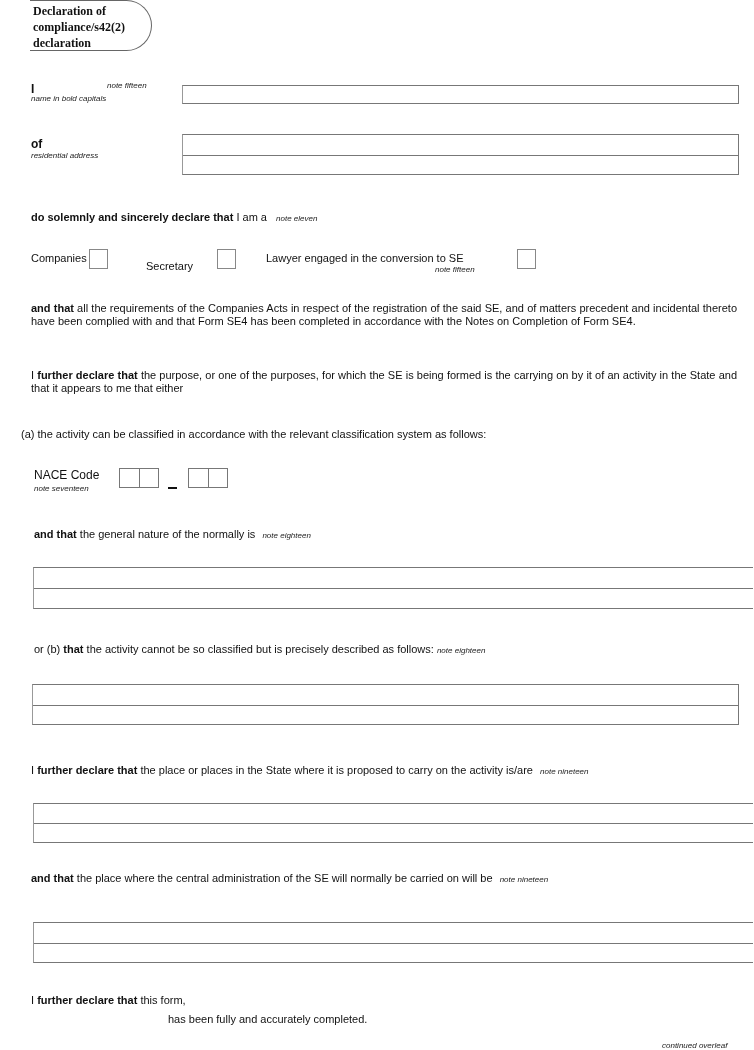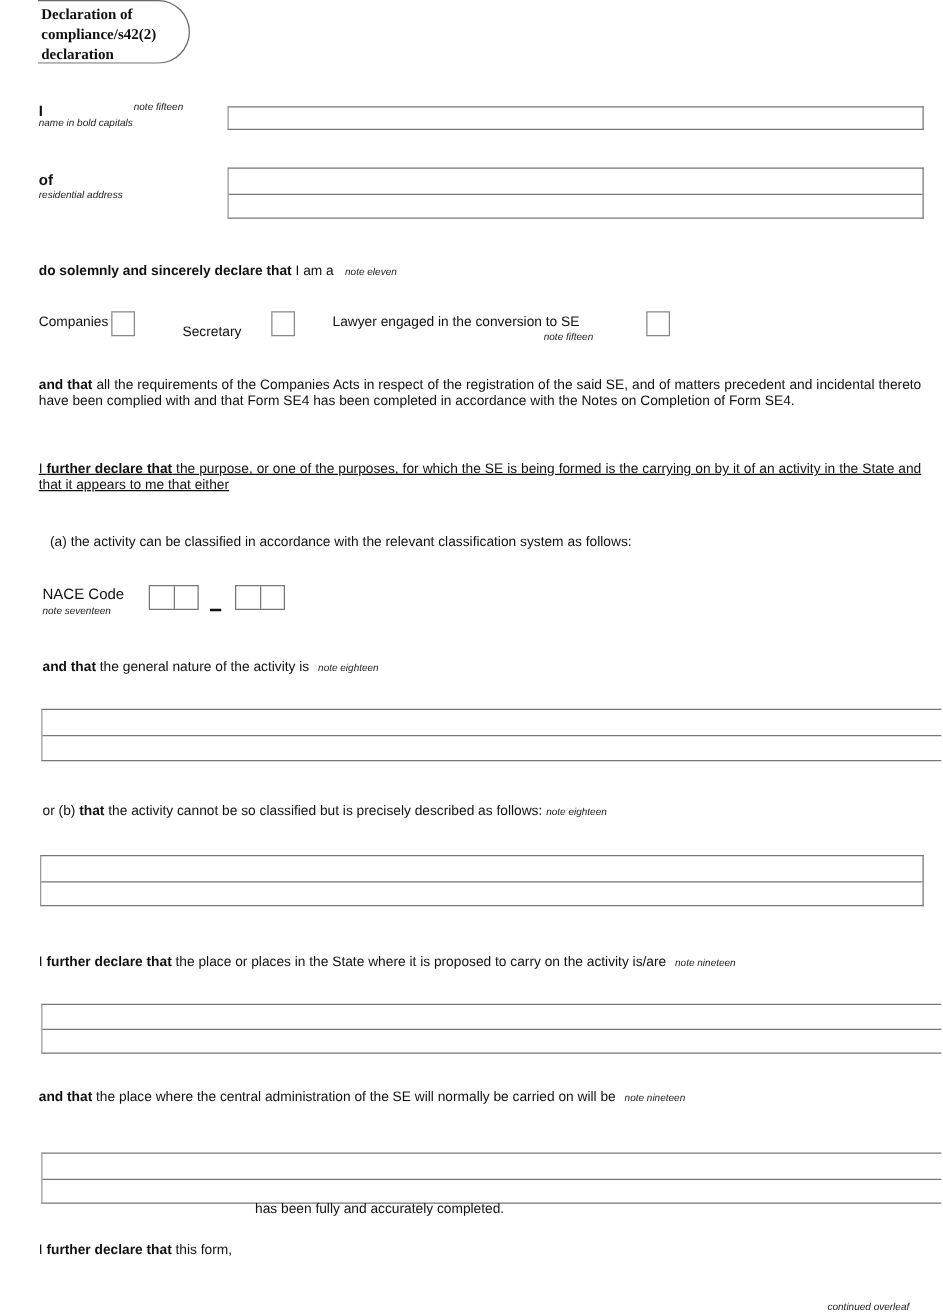--- a/index.html
+++ b/index.html
@@ -62,40 +62,40 @@
 <div class="abs checkbox" style="left:217px; top:249px; width:19px; height:20px;"></div>
 
 <div class="abs txt" style="left:266px; top:251px;">Lawyer engaged in the conversion to SE</div>
 <div class="abs note" style="left:435px; top:265px;">note fifteen</div>
 <div class="abs checkbox" style="left:517px; top:249px; width:19px; height:20px;"></div>
 
 <div class="abs para" style="top:302px;">
   <span class="b">and that</span><span> all the requirements of the Companies Acts in respect of the registration of the said SE, and of matters precedent and incidental thereto have been complied with and that Form SE4 has been completed in accordance with the Notes on Completion of Form SE4.</span>
 </div>
 
-<div class="abs para" style="top:369px;text-decoration:underline;">
+<div class="abs para" style="top:369px;">
   <span>I </span><span class="b">further declare that</span><span> the purpose, or one of the purposes, for which the SE is being formed is the carrying on by it of an activity in the State and that it appears to me that either</span>
 </div>
 
-<div class="abs txt" style="left:40px; top:427px;">(a) the activity can be classified in accordance with the relevant classification system as follows:</div>
+<div class="abs txt" style="left:21px; top:427px;">(a) the activity can be classified in accordance with the relevant classification system as follows:</div>
 
 <div class="abs" style="left:34px; top:468px; font-size:12px;">NACE Code</div>
 <div class="abs note" style="left:34px; top:484px;">note seventeen</div>
 <div class="abs nace" style="left:119px; top:468px; width:40px;">
   <div class="cell"></div>
   <div class="cell"></div>
 </div>
 <div class="abs dash" style="left:168px; top:487px;"></div>
 <div class="abs nace" style="left:188px; top:468px; width:40px;">
   <div class="cell"></div>
   <div class="cell"></div>
 </div>
 
 <div class="abs txt" style="left:34px; top:527px;">
-  <span class="b">and that</span><span> the general nature of the activity is</span>
+  <span class="b">and that</span><span> the general nature of the normally is</span>
   <span class="note" style="margin-left:4px;">note eighteen</span>
 </div>
 <div class="abs field" style="left:33px; top:567px; width:720px; height:42px; border-right:none;">
   <div class="field-row"><input type="text" value="" style=""></div>
   <div class="field-row"><input type="text" value="" style=""></div>
 </div>
 
 <div class="abs txt" style="left:34px; top:642px;">
   <span>or (b) </span><span class="b">that</span><span> the activity cannot be so classified but is precisely described as follows:</span>
   <span class="note">note eighteen</span>
@@ -119,15 +119,15 @@
   <span class="note" style="margin-left:4px;">note nineteen</span>
 </div>
 <div class="abs field" style="left:33px; top:922px; width:720px; height:41px; border-right:none;">
   <div class="field-row"><input type="text" value="" style=""></div>
   <div class="field-row"><input type="text" value="" style=""></div>
 </div>
 
 <div class="abs txt" style="left:31px; top:993px;">
   <span>I </span><span class="b">further declare that</span><span> this form,</span>
 </div>
-<div class="abs txt" style="left:168px; top:960px;margin-left:36px;">has been fully and accurately completed.</div>
+<div class="abs txt" style="left:168px; top:1012px;">has been fully and accurately completed.</div>
 
 <div class="abs note" style="left:662px; top:1041px;">continued overleaf</div>
 
 </body></html>

